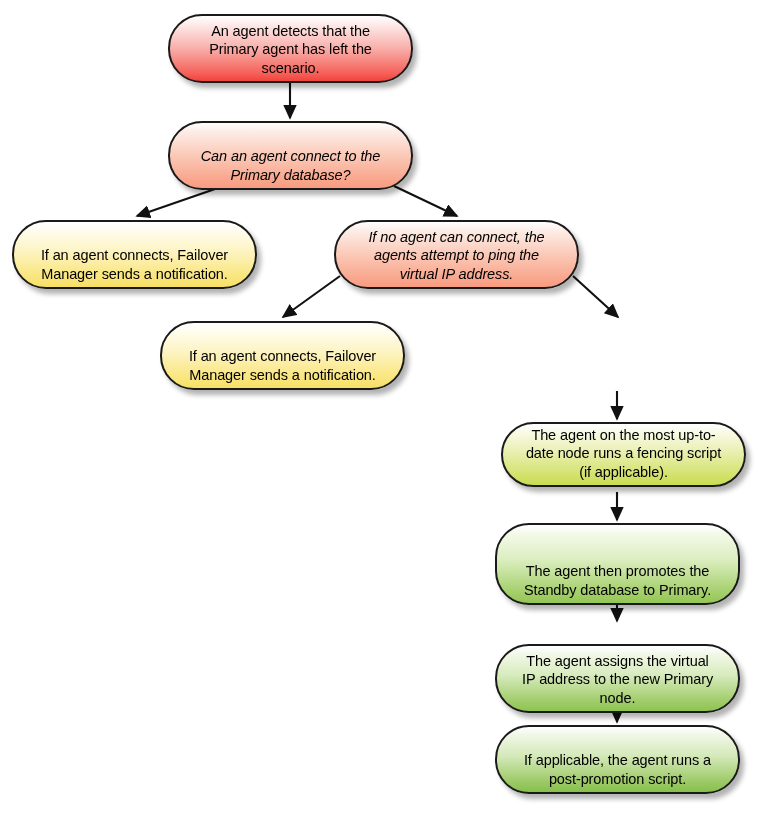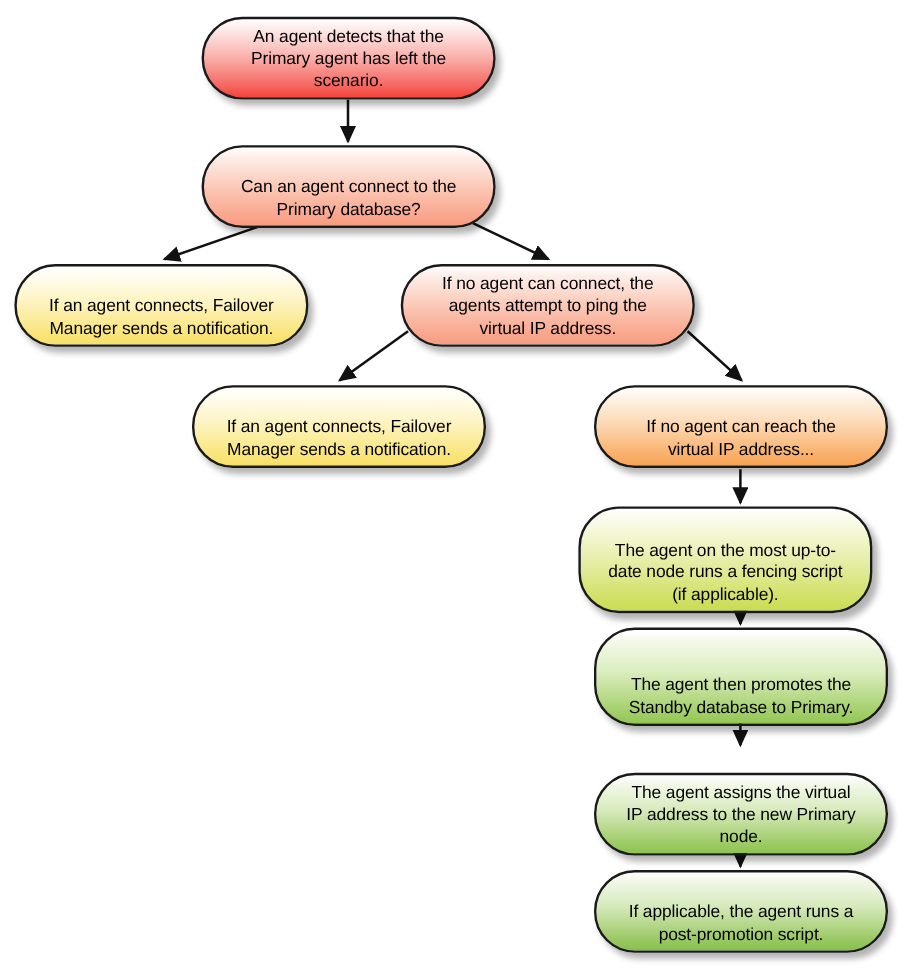--- a/index.html
+++ b/index.html
@@ -34,21 +34,21 @@
     white-space: pre-line;
     letter-spacing: -0.1px;
   }
   .node-label {
     display: block;
     width: 100%;
   }
 
   
   .grad-red     { background: linear-gradient(to bottom, #ffffff 0%, #fdeceb 12%, #f9b2ad 48%, #f5615a 88%, #f2433c 100%); }
-  .grad-salmon  { background: linear-gradient(to bottom, #ffffff 0%, #fdeee9 12%, #fbcdbc 46%, #f9a78e 86%, #f89c81 100%); }
+  .grad-salmon  { background: linear-gradient(to bottom, #ffffff 0%, #fdeee9 12%, #fbcdbc 46%, #f9a78e 86%, #f89c81 100%); font-style: italic; }
   .grad-yellow  { background: linear-gradient(to bottom, #ffffff 0%, #fffdf0 12%, #fdf3c0 46%, #f9e57a 86%, #f7e066 100%); }
   .grad-orange  { background: linear-gradient(to bottom, #ffffff 0%, #fef4e9 12%, #fcd9b4 46%, #f9b06a 86%, #f8a354 100%); }
   .grad-lime    { background: linear-gradient(to bottom, #ffffff 0%, #f9fbe8 12%, #eaf0b4 44%, #d3e16a 85%, #c9dc52 100%); }
   .grad-green1  { background: linear-gradient(to bottom, #ffffff 0%, #f3f9e8 12%, #dceec0 44%, #a7d170 84%, #93c654 100%); }
   .grad-green2  { background: linear-gradient(to bottom, #ffffff 0%, #f2f8e8 12%, #d8ebbe 44%, #a2cd6c 84%, #8dc451 100%); }
   .grad-green3  { background: linear-gradient(to bottom, #ffffff 0%, #f1f7e7 12%, #d5e9ba 44%, #9dca67 84%, #86c04b 100%); }
 
   .connector {
     position: absolute;
     top: 0;
@@ -94,25 +94,22 @@
   </div>
 
   <div class="node grad-salmon" style="left: 334px; top: 220px; width: 245px; height: 69px;">
     <span class="node-label">If no agent can connect, the agents attempt to ping the virtual IP address.</span>
   </div>
 
   <div class="node grad-yellow" style="left: 160px; top: 321px; width: 245px; height: 69px;">
     <span class="node-label">If an agent connects, Failover Manager sends a notification.</span>
   </div>
 
-  <div class="node grad-orange" style="left: 495px; top: 321px; width: 245px; height: 69px;">
-    <span class="node-label">If no agent can reach the virtual IP address...</span>
-  </div>
 
-  <div class="node grad-lime" style="left: 482px; top: 422px; width: 245px; height: 89px;">
+  <div class="node grad-lime" style="left: 501px; top: 422px; width: 245px; height: 65px;">
     <span class="node-label">The agent on the most up-to-date node runs a fencing script (if applicable).</span>
   </div>
 
   <div class="node grad-green1" style="left: 495px; top: 523px; width: 245px; height: 82px;">
     <span class="node-label">The agent then promotes the Standby database to Primary.</span>
   </div>
 
   <div class="node grad-green2" style="left: 495px; top: 624px; width: 245px; height: 69px; margin-top: 20px;">
     <span class="node-label">The agent assigns the virtual IP address to the new Primary node.</span>
   </div>

